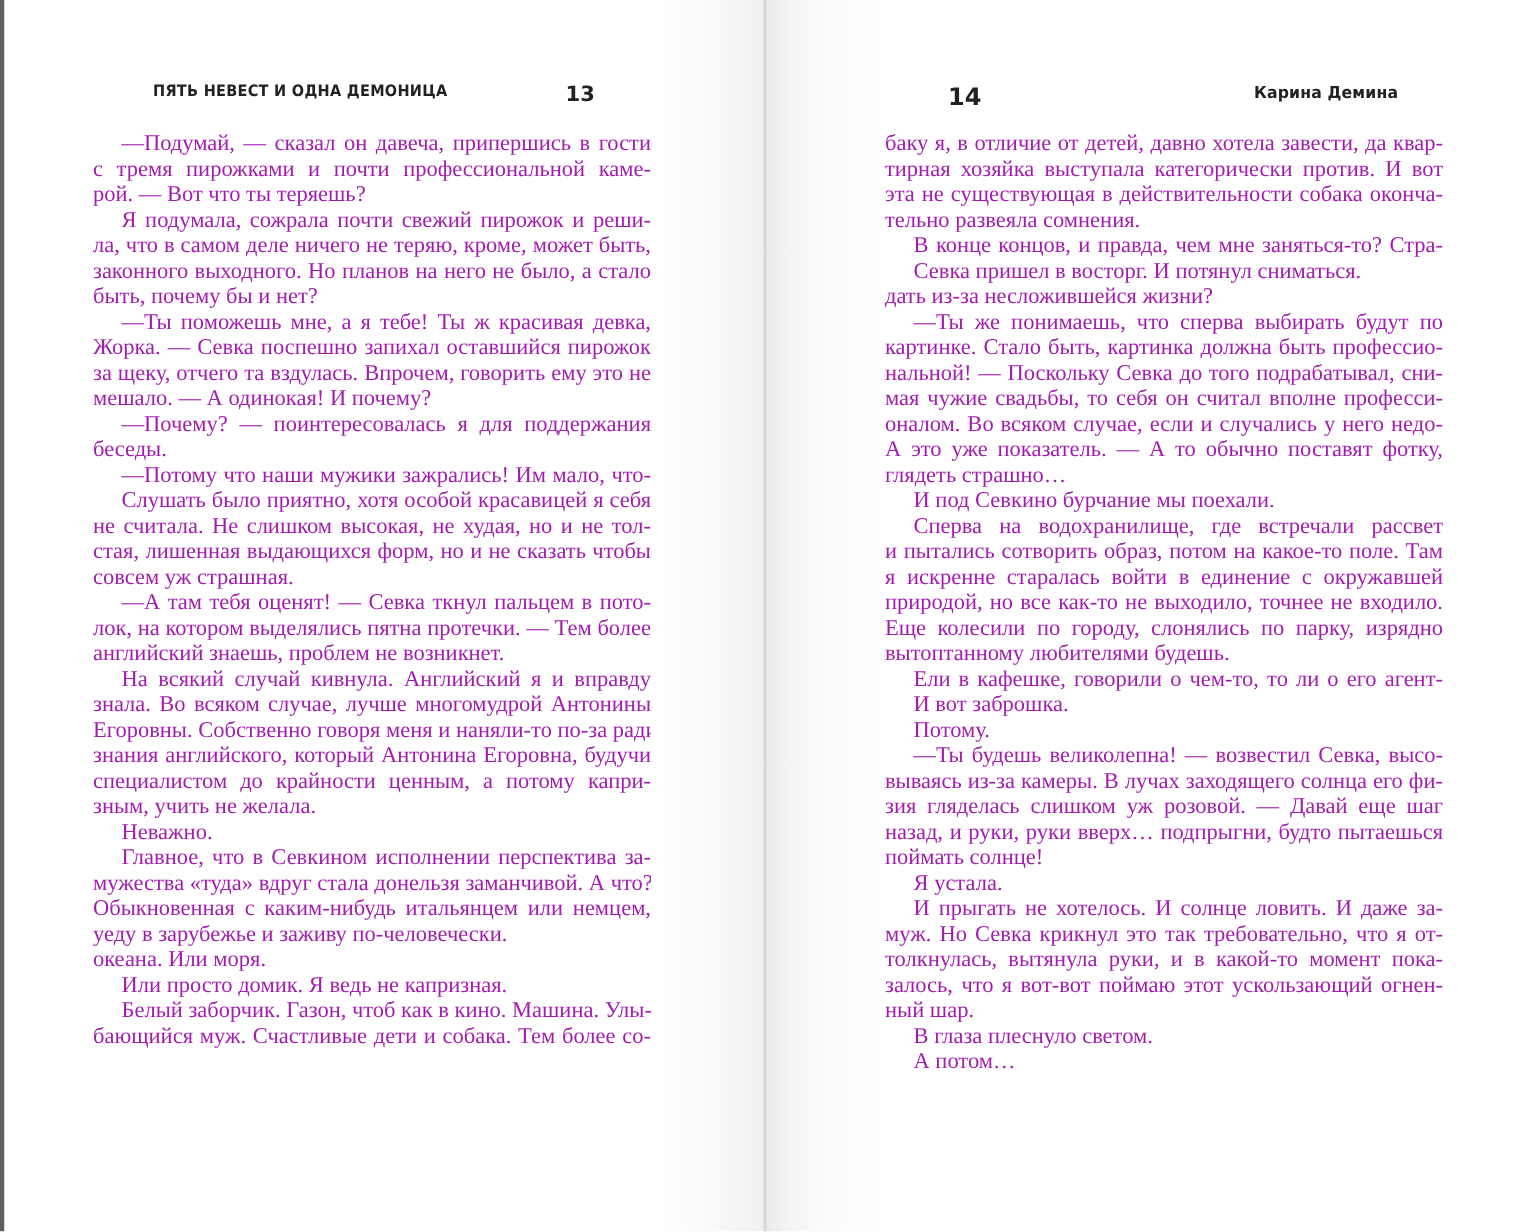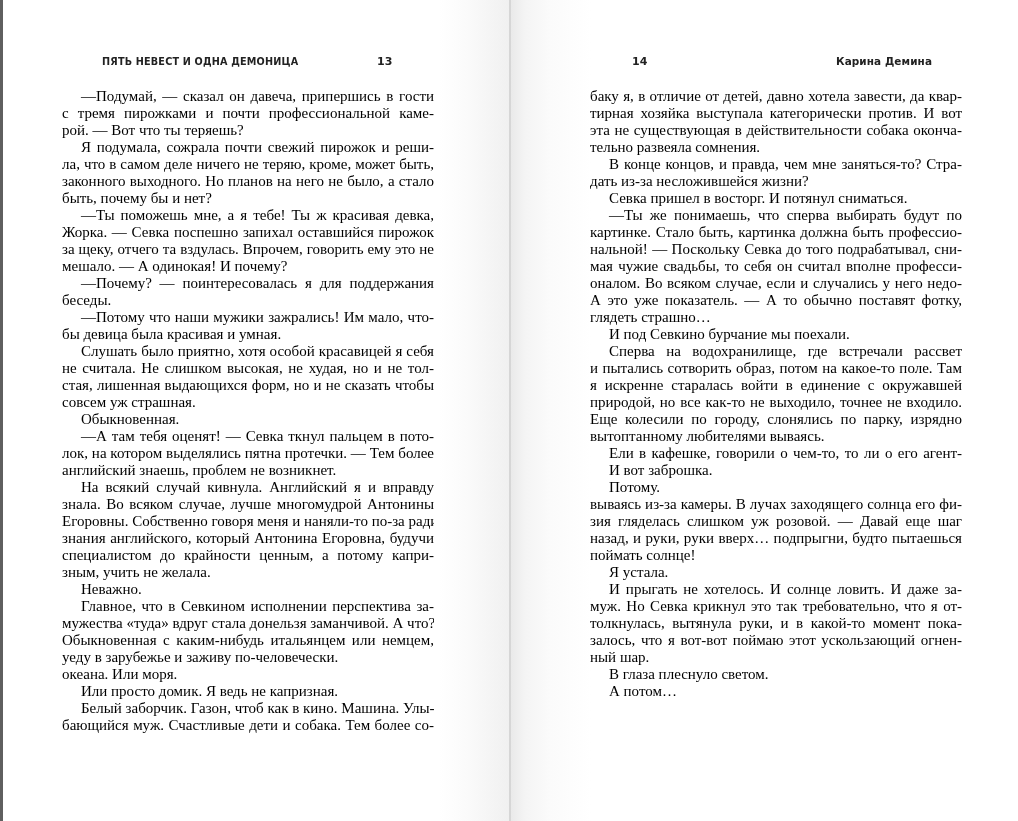--- a/index.html
+++ b/index.html
@@ -59,42 +59,42 @@
     text-transform: uppercase;
     font-weight: bold;
     font-size: 10.5px;
     letter-spacing: 0.2px;
     transform: scaleX(0.92);
     transform-origin: left center;
   }
   .rh-num-left {
     left: 377px;
     font-weight: bold;
-    font-size: 11px;
+    font-size: 14px;
   }
   .rh-num-right {
     left: 632px;
     font-weight: bold;
-    font-size: 11px;
+    font-size: 16px;
   }
   .rh-author-right {
     left: 836px;
     font-weight: bold;
     font-size: 11px;
     transform: scaleX(0.95);
     transform-origin: left center;
   }
   .text-block {
     position: absolute;
     top: 88px;
     width: 372px;
     font-family: "Liberation Serif", serif;
     font-size: 15px;
     line-height: 17px;
-    color: #000000;
+    color: #a21caf;
   }
   .text-left { left: 62px; }
   .text-right { left: 590px; font-family: Liberation Serif, serif; }
   .line {
     display: block;
     height: 17px;
     white-space: nowrap;
     text-align: justify;
     text-align-last: justify;
     overflow: hidden;
@@ -125,26 +125,24 @@
       <span class="line">ла, что в самом деле ничего не теряю, кроме, может быть,</span>
       <span class="line">законного выходного. Но планов на него не было, а стало</span>
       <span class="line last">быть, почему бы и нет?</span>
       <span class="line indent">—Ты поможешь мне, а я тебе! Ты ж красивая девка,</span>
       <span class="line">Жорка. — Севка поспешно запихал оставшийся пирожок</span>
       <span class="line">за щеку, отчего та вздулась. Впрочем, говорить ему это не</span>
       <span class="line last">мешало. — А одинокая! И почему?</span>
       <span class="line indent">—Почему? — поинтересовалась я для поддержания</span>
       <span class="line last">беседы.</span>
       <span class="line indent">—Потому что наши мужики зажрались! Им мало, что-</span>
-      <span class="line last">бы девица была красивая и умная.</span>
       <span class="line indent">Слушать было приятно, хотя особой красавицей я себя</span>
       <span class="line">не считала. Не слишком высокая, не худая, но и не тол-</span>
       <span class="line">стая, лишенная выдающихся форм, но и не сказать чтобы</span>
       <span class="line last">совсем уж страшная.</span>
-      <span class="line indent last">Обыкновенная.</span>
       <span class="line indent">—А там тебя оценят! — Севка ткнул пальцем в пото-</span>
       <span class="line">лок, на котором выделялись пятна протечки. — Тем более</span>
       <span class="line last">английский знаешь, проблем не возникнет.</span>
       <span class="line indent">На всякий случай кивнула. Английский я и вправду</span>
       <span class="line">знала. Во всяком случае, лучше многомудрой Антонины</span>
       <span class="line">Егоровны. Собственно говоря меня и наняли-то по-за ради</span>
       <span class="line">знания английского, который Антонина Егоровна, будучи</span>
       <span class="line">специалистом до крайности ценным, а потому капри-</span>
       <span class="line last">зным, учить не желала.</span>
       <span class="line indent last">Неважно.</span>
@@ -156,39 +154,40 @@
       <span class="line indent last">Или просто домик. Я ведь не капризная.</span>
       <span class="line indent">Белый заборчик. Газон, чтоб как в кино. Машина. Улы-</span>
       <span class="line">бающийся муж. Счастливые дети и собака. Тем более со-</span>
     </div>
   <div class="text-block text-right" id="right-text">
       <span class="line">баку я, в отличие от детей, давно хотела завести, да квар-</span>
       <span class="line">тирная хозяйка выступала категорически против. И вот</span>
       <span class="line">эта не существующая в действительности собака оконча-</span>
       <span class="line last">тельно развеяла сомнения.</span>
       <span class="line indent">В конце концов, и правда, чем мне заняться-то? Стра-</span>
+      <span class="line indent last">Севка пришел в восторг. И потянул сниматься.</span>
       <span class="line last">дать из-за несложившейся жизни?</span>
-      <span class="line indent last">Севка пришел в восторг. И потянул сниматься.</span>
       <span class="line indent">—Ты же понимаешь, что сперва выбирать будут по</span>
       <span class="line">картинке. Стало быть, картинка должна быть профессио-</span>
       <span class="line">нальной! — Поскольку Севка до того подрабатывал, сни-</span>
       <span class="line">мая чужие свадьбы, то себя он считал вполне професси-</span>
       <span class="line">оналом. Во всяком случае, если и случались у него недо-</span>
       <span class="line">А это уже показатель. — А то обычно поставят фотку,</span>
       <span class="line last">глядеть страшно…</span>
       <span class="line indent last">И под Севкино бурчание мы поехали.</span>
       <span class="line indent">Сперва на водохранилище, где встречали рассвет</span>
       <span class="line">и пытались сотворить образ, потом на какое-то поле. Там</span>
       <span class="line">я искренне старалась войти в единение с окружавшей</span>
       <span class="line">природой, но все как-то не выходило, точнее не входило.</span>
       <span class="line">Еще колесили по городу, слонялись по парку, изрядно</span>
-      <span class="line last">вытоптанному любителями вываясь.</span>
+      <span class="line last">вытоптанному любителями будешь.</span>
       <span class="line indent">Ели в кафешке, говорили о чем-то, то ли о его агент-</span>
       <span class="line indent last">И вот заброшка.</span>
       <span class="line indent last">Потому.</span>
+      <span class="line indent">—Ты будешь великолепна! — возвестил Севка, высо-</span>
       <span class="line">вываясь из-за камеры. В лучах заходящего солнца его фи-</span>
       <span class="line">зия гляделась слишком уж розовой. — Давай еще шаг</span>
       <span class="line">назад, и руки, руки вверх… подпрыгни, будто пытаешься</span>
       <span class="line last">поймать солнце!</span>
       <span class="line indent last">Я устала.</span>
       <span class="line indent">И прыгать не хотелось. И солнце ловить. И даже за-</span>
       <span class="line">муж. Но Севка крикнул это так требовательно, что я от-</span>
       <span class="line">толкнулась, вытянула руки, и в какой-то момент пока-</span>
       <span class="line">залось, что я вот-вот поймаю этот ускользающий огнен-</span>
       <span class="line last">ный шар.</span>

